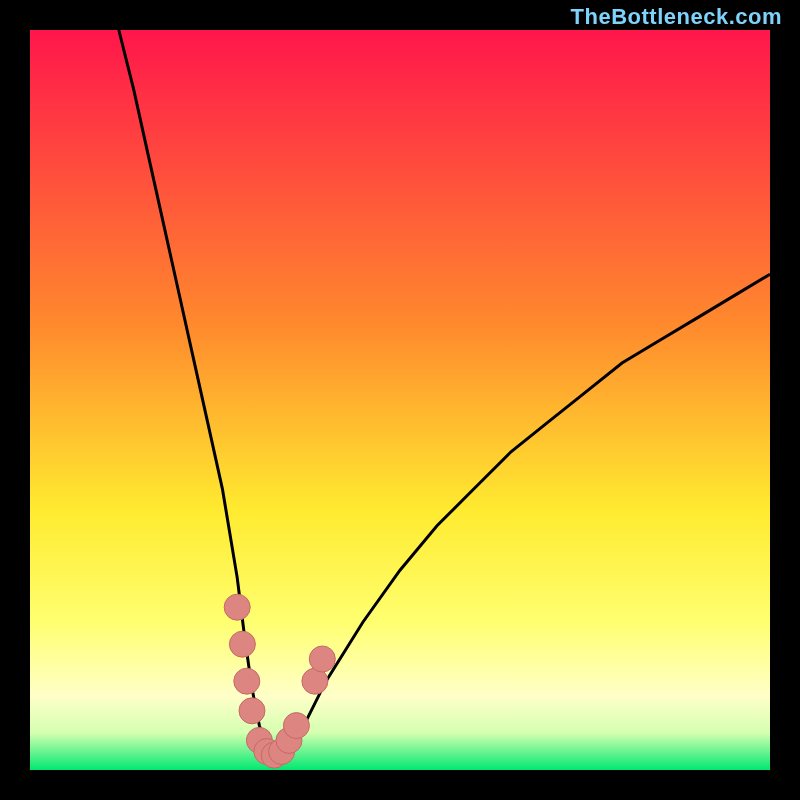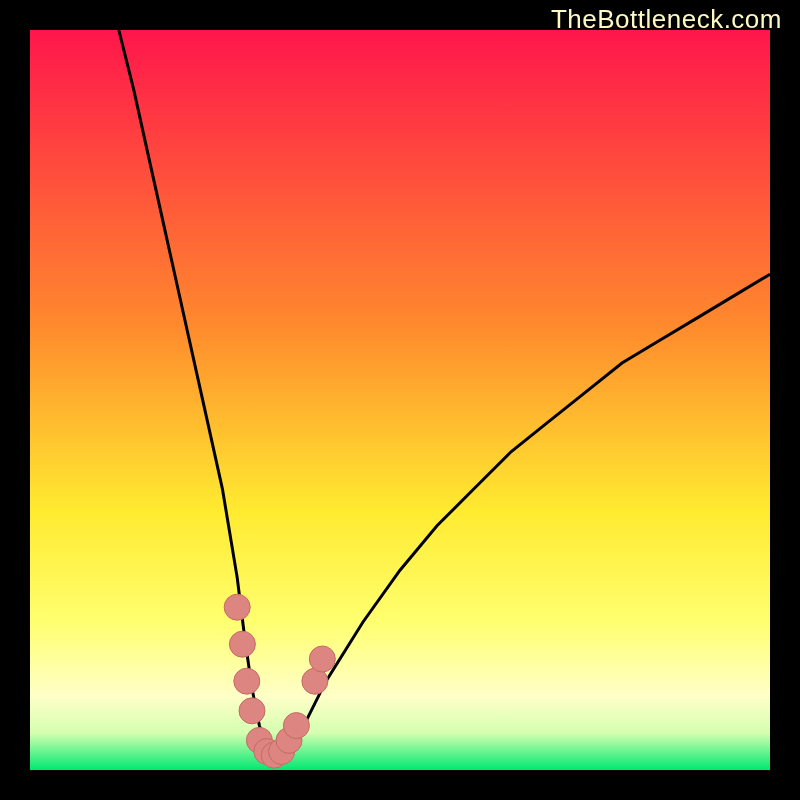--- a/index.html
+++ b/index.html
@@ -14,23 +14,23 @@
   .outer {
     width: 800px;
     height: 800px;
     background: #000;
     position: relative;
   }
   .watermark {
     position: absolute;
     top: 4px;
     right: 18px;
-    color: #fef9c3;
-    font-size: 26px;
-    font-weight: 400;
+    color: #7dd3fc;
+    font-size: 22px;
+    font-weight: 700;
     letter-spacing: 0.5px;
     z-index: 10;
   }
   .plot-area {
     position: absolute;
     left: 30px;
     top: 30px;
     width: 740px;
     height: 740px;
     overflow: hidden;

